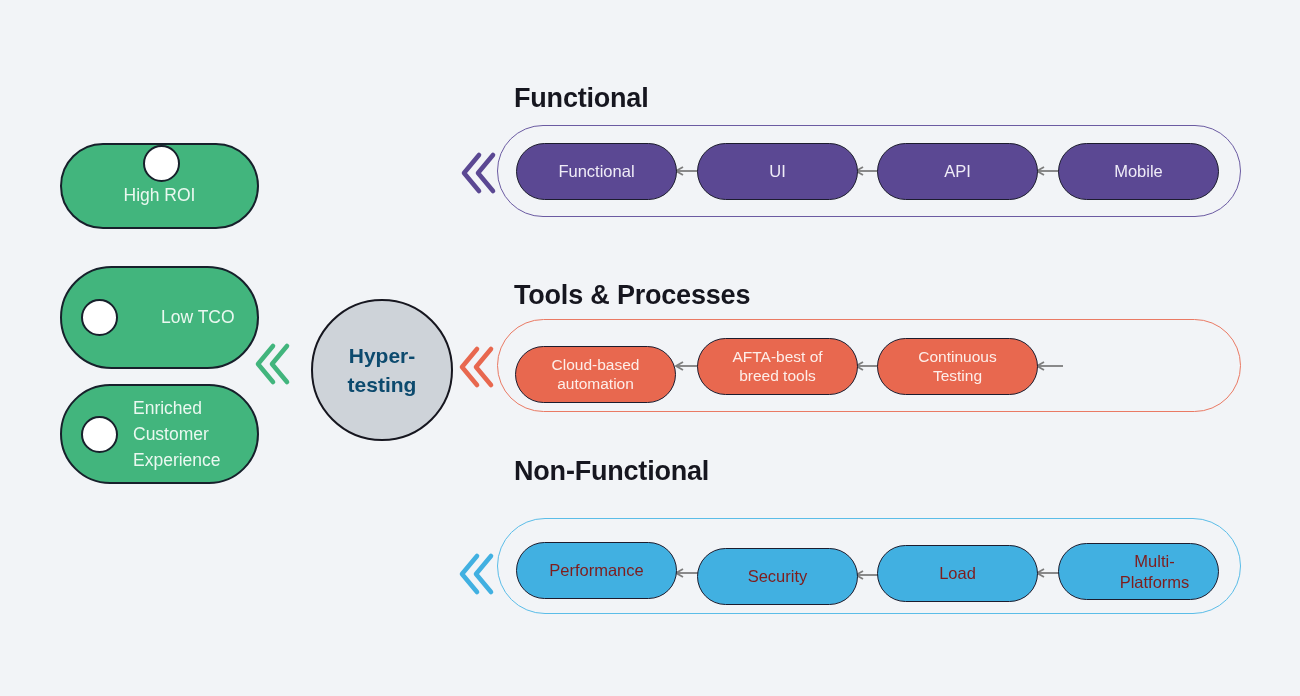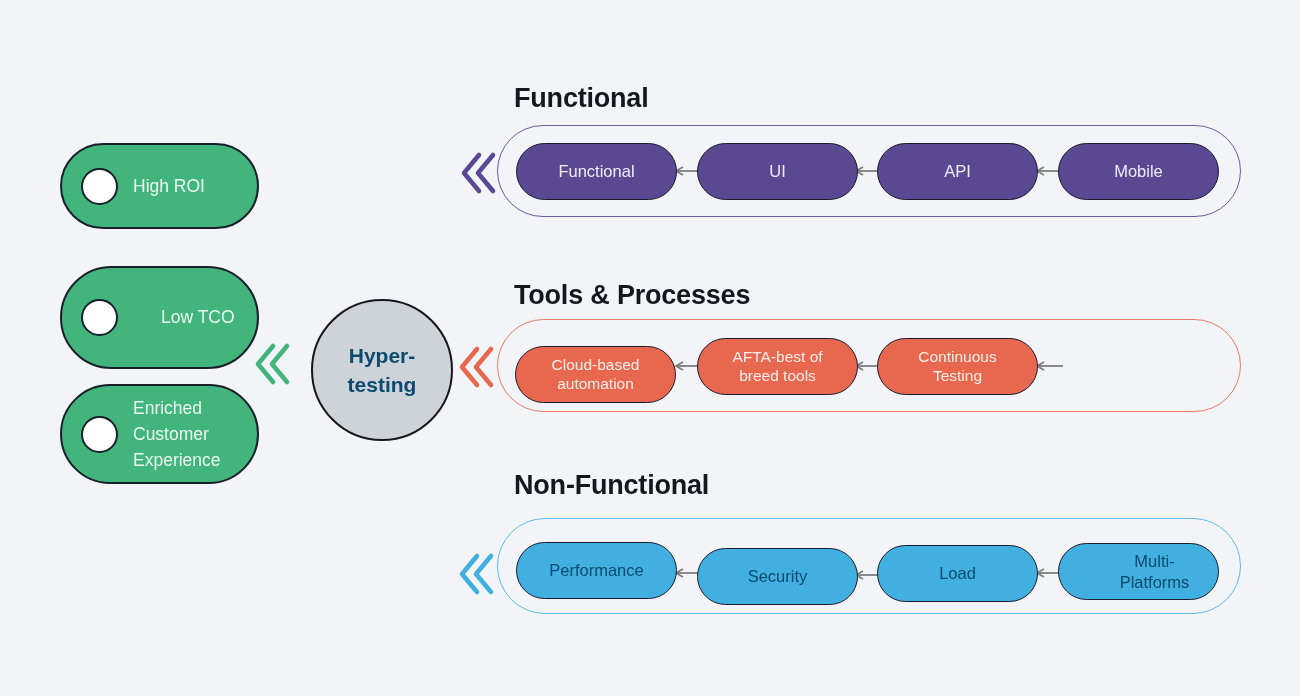--- a/index.html
+++ b/index.html
@@ -28,21 +28,21 @@
   }
   .benefit .dot {
     flex: 0 0 auto;
     width: 37px; height: 37px;
     margin-left: 19px; margin-right: 15px;
     background: #ffffff;
     border: 2px solid #17202b;
     border-radius: 50%;
   }
   .benefit .blabel { max-width: 112px; }
-  #benefit-0 { top: 143px; height: 86px; }
+  #benefit-0 { top: 143px; height: 86px; flex-direction: column; }
   #benefit-1 { top: 266px; height: 103px; gap: 28px; }
   #benefit-2 { top: 384px; height: 100px; }
   #benefit-3 { top: 509px; height: 86px; }
 
   
   .hub {
     position: absolute;
     left: 311px; top: 299px;
     width: 142px; height: 142px;
     background: #ced3d9;
@@ -71,21 +71,21 @@
   .heading {
     position: absolute;
     left: 514px;
     font-size: 27px;
     font-weight: bold;
     color: #16161f;
     letter-spacing: -0.2px;
   }
   #heading-0 { top: 83px; }
   #heading-1 { top: 280px; }
-  #heading-2 { top: 470px; }
+  #heading-2 { top: 456px; }
 
   
   .track {
     position: absolute;
     left: 497px;
     width: 744px;
     border-radius: 999px;
     background: transparent;
   }
   #track-0 { top: 125px; height: 92px; border: 1.3px solid #6b5ba2; }
@@ -101,21 +101,21 @@
     border-radius: 999px;
     display: flex;
     align-items: center;
     justify-content: center;
     text-align: center;
     font-size: 16.5px;
     line-height: 1.22;
   }
   .pill.purple { background: #5b4893; color: #efecf7; }
   .pill.orange { background: #e8684f; color: #fdeee9; font-size: 15.5px; }
-  .pill.blue   { background: #41b0e1; color: #0c4a6e; }
+  .pill.blue   { background: #41b0e1; color: #7f1d1d; }
   .pill .plabel { display: inline-block; }
   .pill.wrap2 .plabel { max-width: 115px; }
   .pill.wrap-narrow .plabel { max-width: 82px; margin-left: 32px; }
 
   
   #p-0-0 { left: 516px; top: 143px; }
   #p-0-1 { left: 697px; top: 143px; }
   #p-0-2 { left: 877px; top: 143px; }
   #p-0-3 { left: 1058px; top: 143px; }
   

